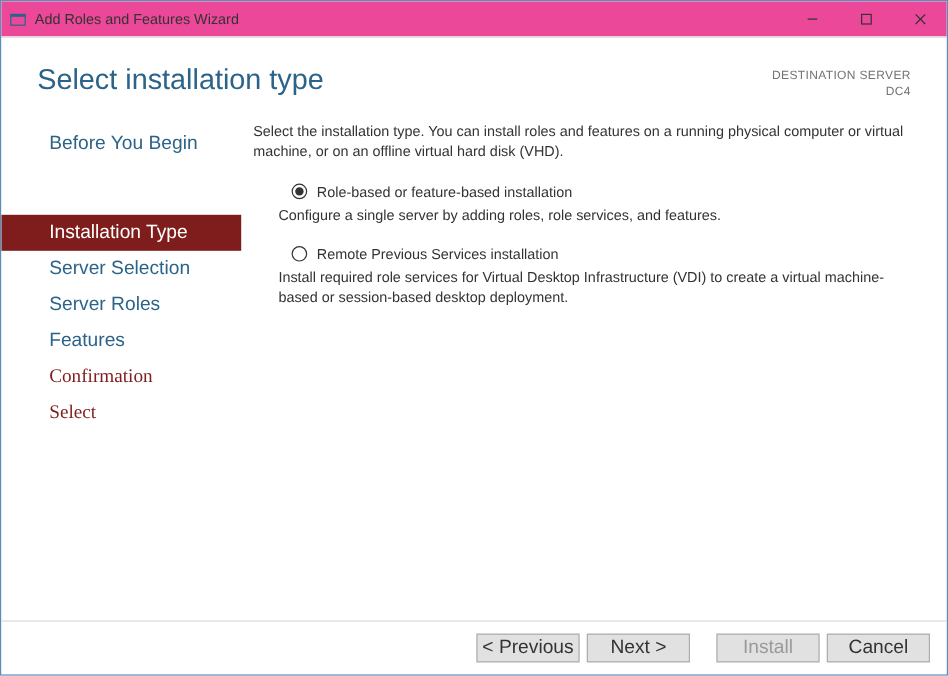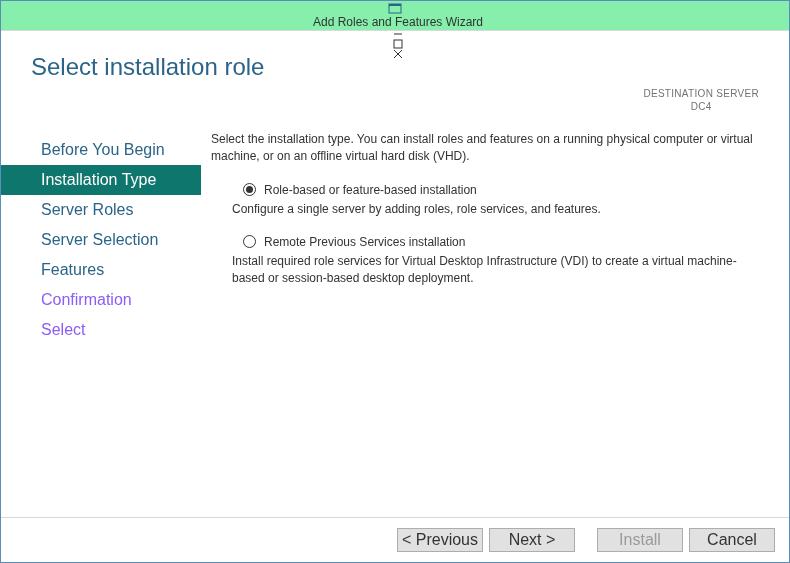--- a/index.html
+++ b/index.html
@@ -9,28 +9,27 @@
     background: #fff;
     width: 790px;
     height: 563px;
     overflow: hidden;
     border: 1px solid #5a8db8;
     display: flex;
     flex-direction: column;
   }
   .titlebar {
     height: 30px;
-    background: #86efac;
+    background: #ec4899;
     border-bottom: 1px solid #d9d9d9;
     display: flex;
     align-items: center;
     padding: 0 0 0 6px;
     font-size: 12px;
     color: #333;
-    flex-direction: column;
   }
   .titlebar .icon {
     width: 16px; height: 16px;
     margin-right: 6px;
     display:flex;align-items:center;justify-content:center;
   }
   .titlebar .title { flex: 1; }
   .winbtn {
     width: 45px; height: 28px;
     display: flex; align-items: center; justify-content: center;
@@ -43,51 +42,52 @@
     align-items: flex-start;
   }
   .header h1 {
     font-size: 24px;
     font-weight: 300;
     color: #2b6488;
     margin: 0;
     flex: 1;
   }
   .dest {
-    text-align: center;
+    text-align: right;
     color: #737373;
     font-size: 10px;
     line-height: 1.3;
     letter-spacing: 0.3px;
     padding-top: 4px;
-    margin-top: 30px;
   }
   .body {
     flex: 1;
     display: flex;
     padding: 8px 30px 0 0;
     overflow: hidden;
   }
   .sidebar {
     width: 200px;
     padding-top: 4px;
   }
   .side-item {
     font-size: 16px;
     padding: 6px 10px 6px 40px;
     color: #2b6488;
     cursor: pointer;
   }
   .side-item.active {
-    background: #0f766e;
+    background: #7f1d1d;
     color: #fff;
+    margin-top: 44px;
   }
   .side-item.disabled {
-    color: #8b5cf6;
+    color: #7f1d1d;
     cursor: default;
+    font-family: Liberation Serif, serif;
   }
   .main {
     flex: 1;
     font-size: 12px;
     color: #333;
     padding-left: 10px;
   }
   .intro {
     margin-bottom: 18px;
     line-height: 1.4;
@@ -163,33 +163,33 @@
   </div>
   <div class="winbtn">
     <svg width="10" height="10">
         <line x1="1" y1="1" x2="9" y2="9" stroke="#333" stroke-width="1"></line>
         <line x1="9" y1="1" x2="1" y2="9" stroke="#333" stroke-width="1"></line>
       </svg>
   </div>
 </div>
 
 <div class="header">
-  <h1>Select installation role</h1>
+  <h1>Select installation type</h1>
   <div class="dest">
     <div>DESTINATION SERVER</div>
     <div>DC4</div>
   </div>
 </div>
 
 <div class="body">
   <div class="sidebar">
     <div class="side-item">Before You Begin</div>
     <div class="side-item active">Installation Type</div>
+    <div class="side-item">Server Selection</div>
     <div class="side-item">Server Roles</div>
-    <div class="side-item">Server Selection</div>
     <div class="side-item">Features</div>
     <div class="side-item disabled">Confirmation</div>
     <div class="side-item disabled">Select</div>
   </div>
 
   <div class="main">
     <div class="intro">Select the installation type. You can install roles and features on a running physical computer or virtual machine, or on an offline virtual hard disk (VHD).</div>
 
     <div class="option">
       <div class="opt-head">

